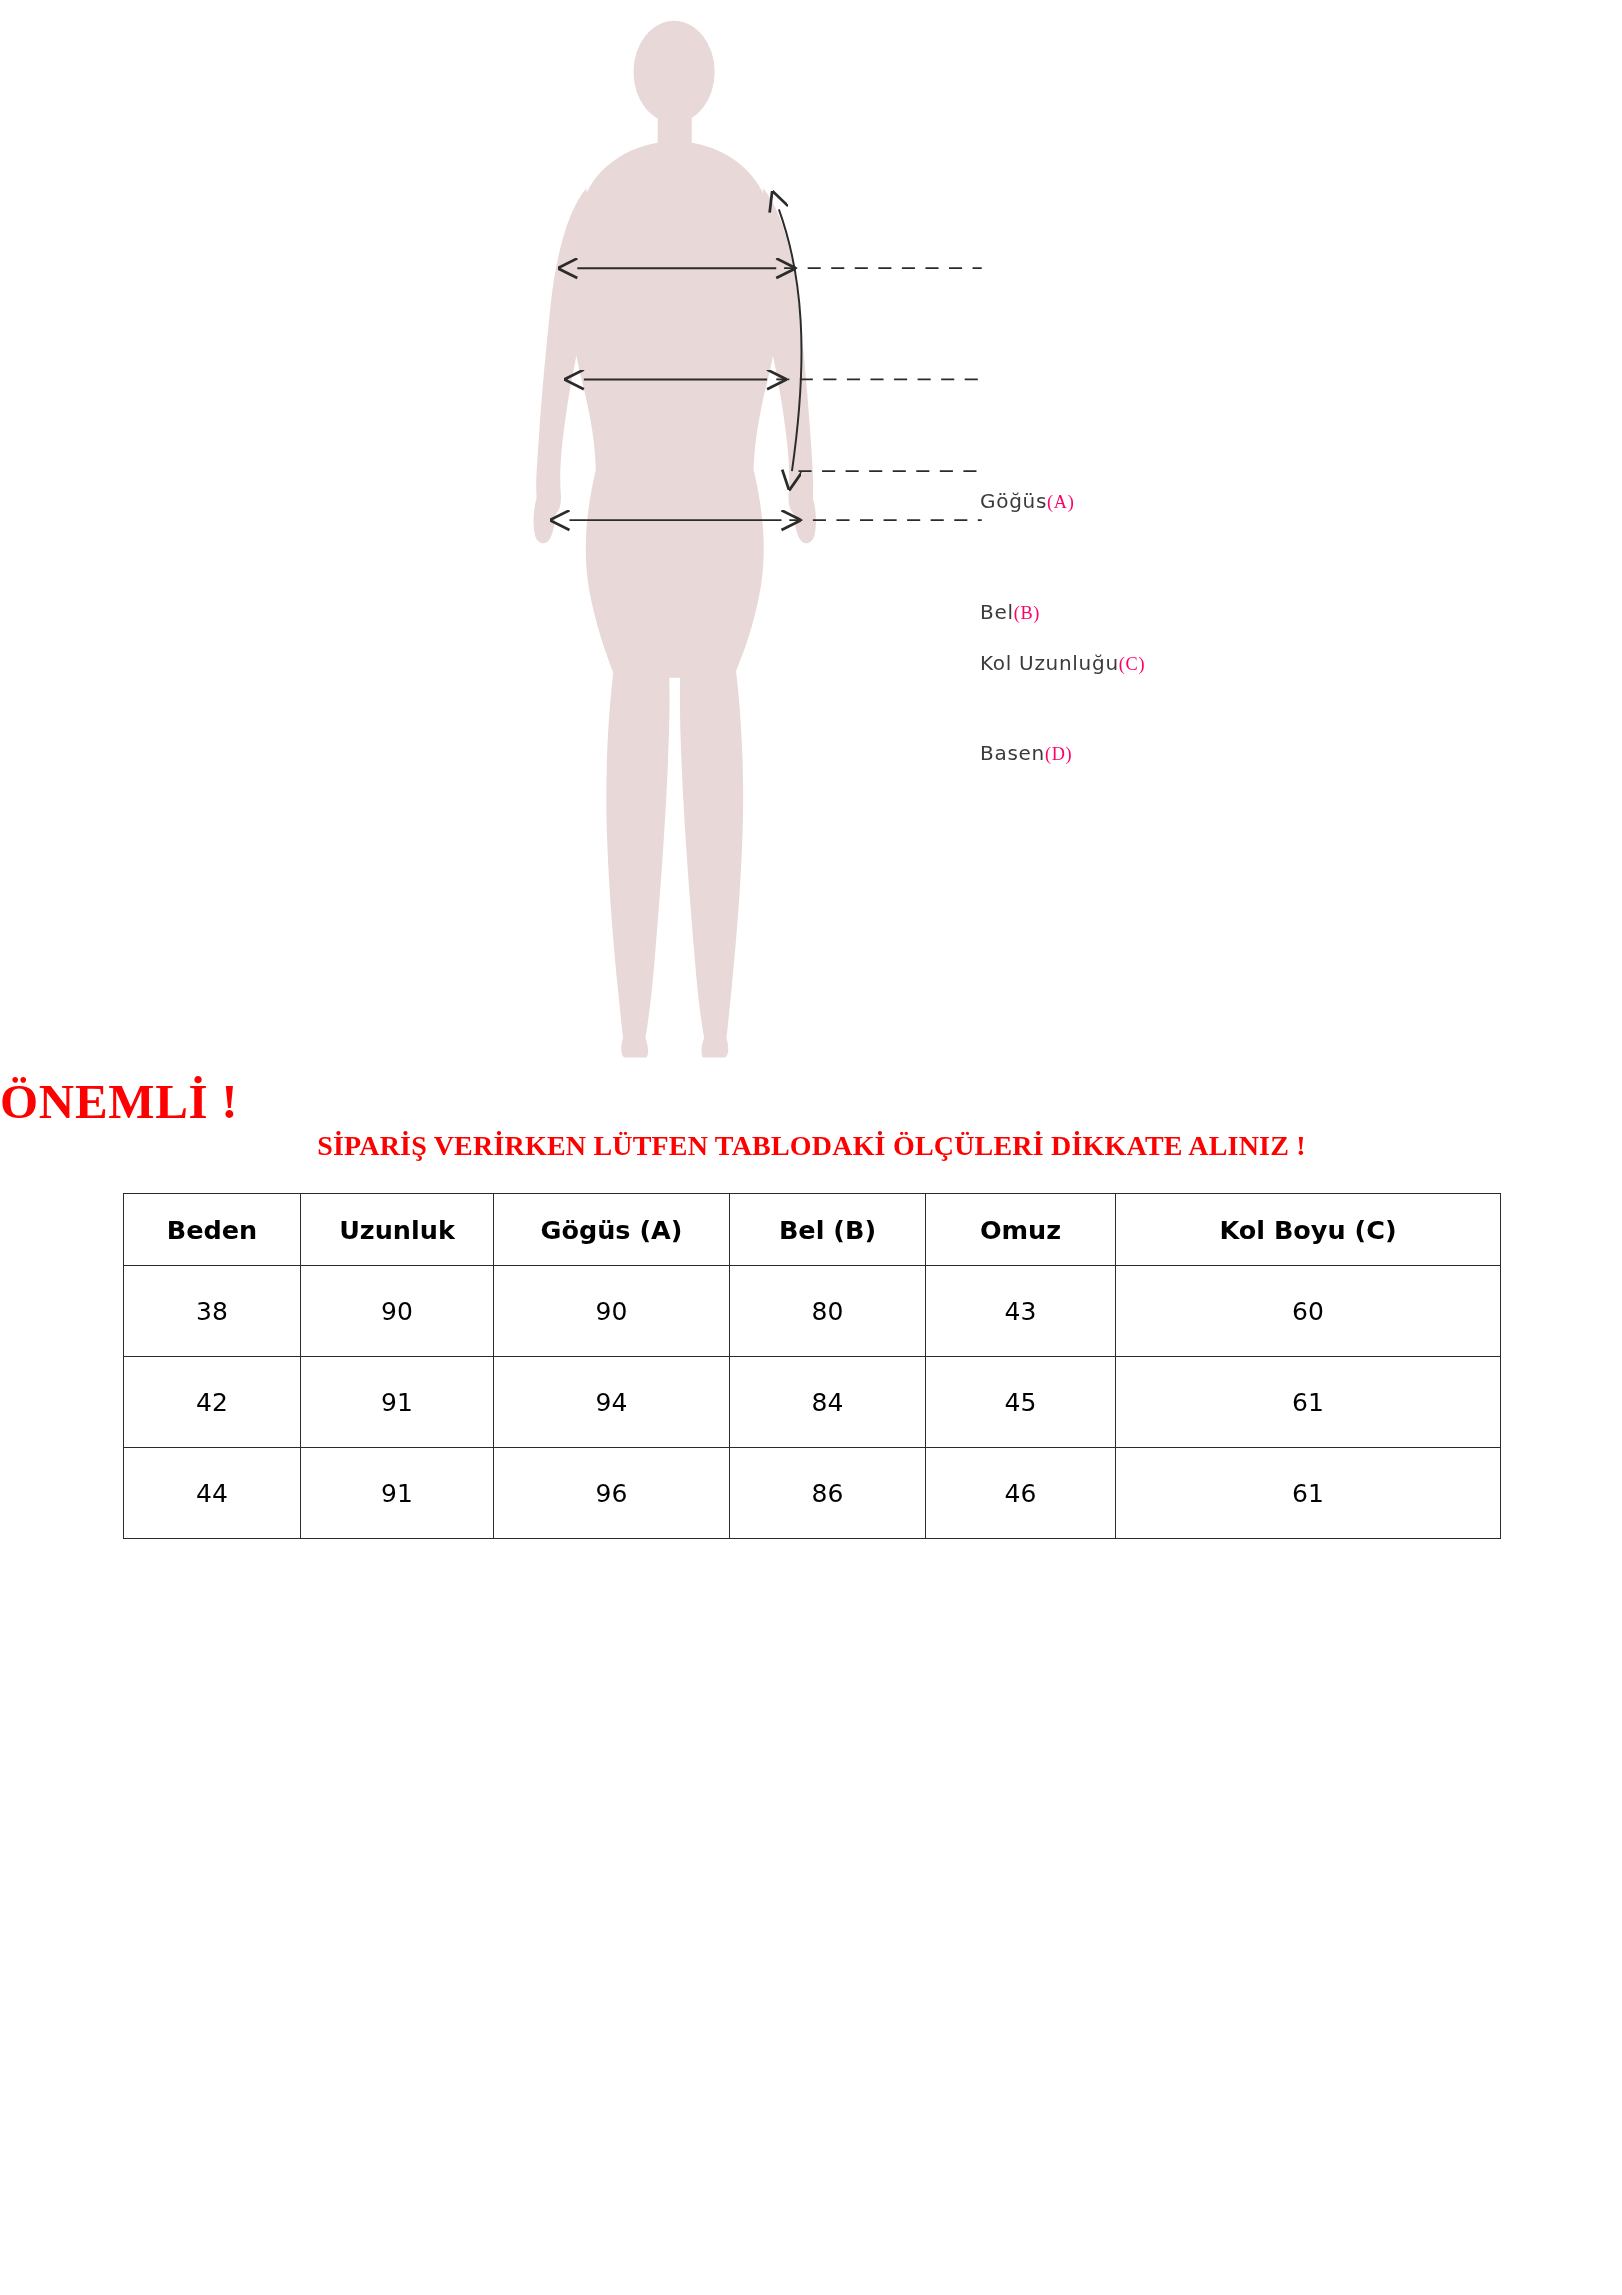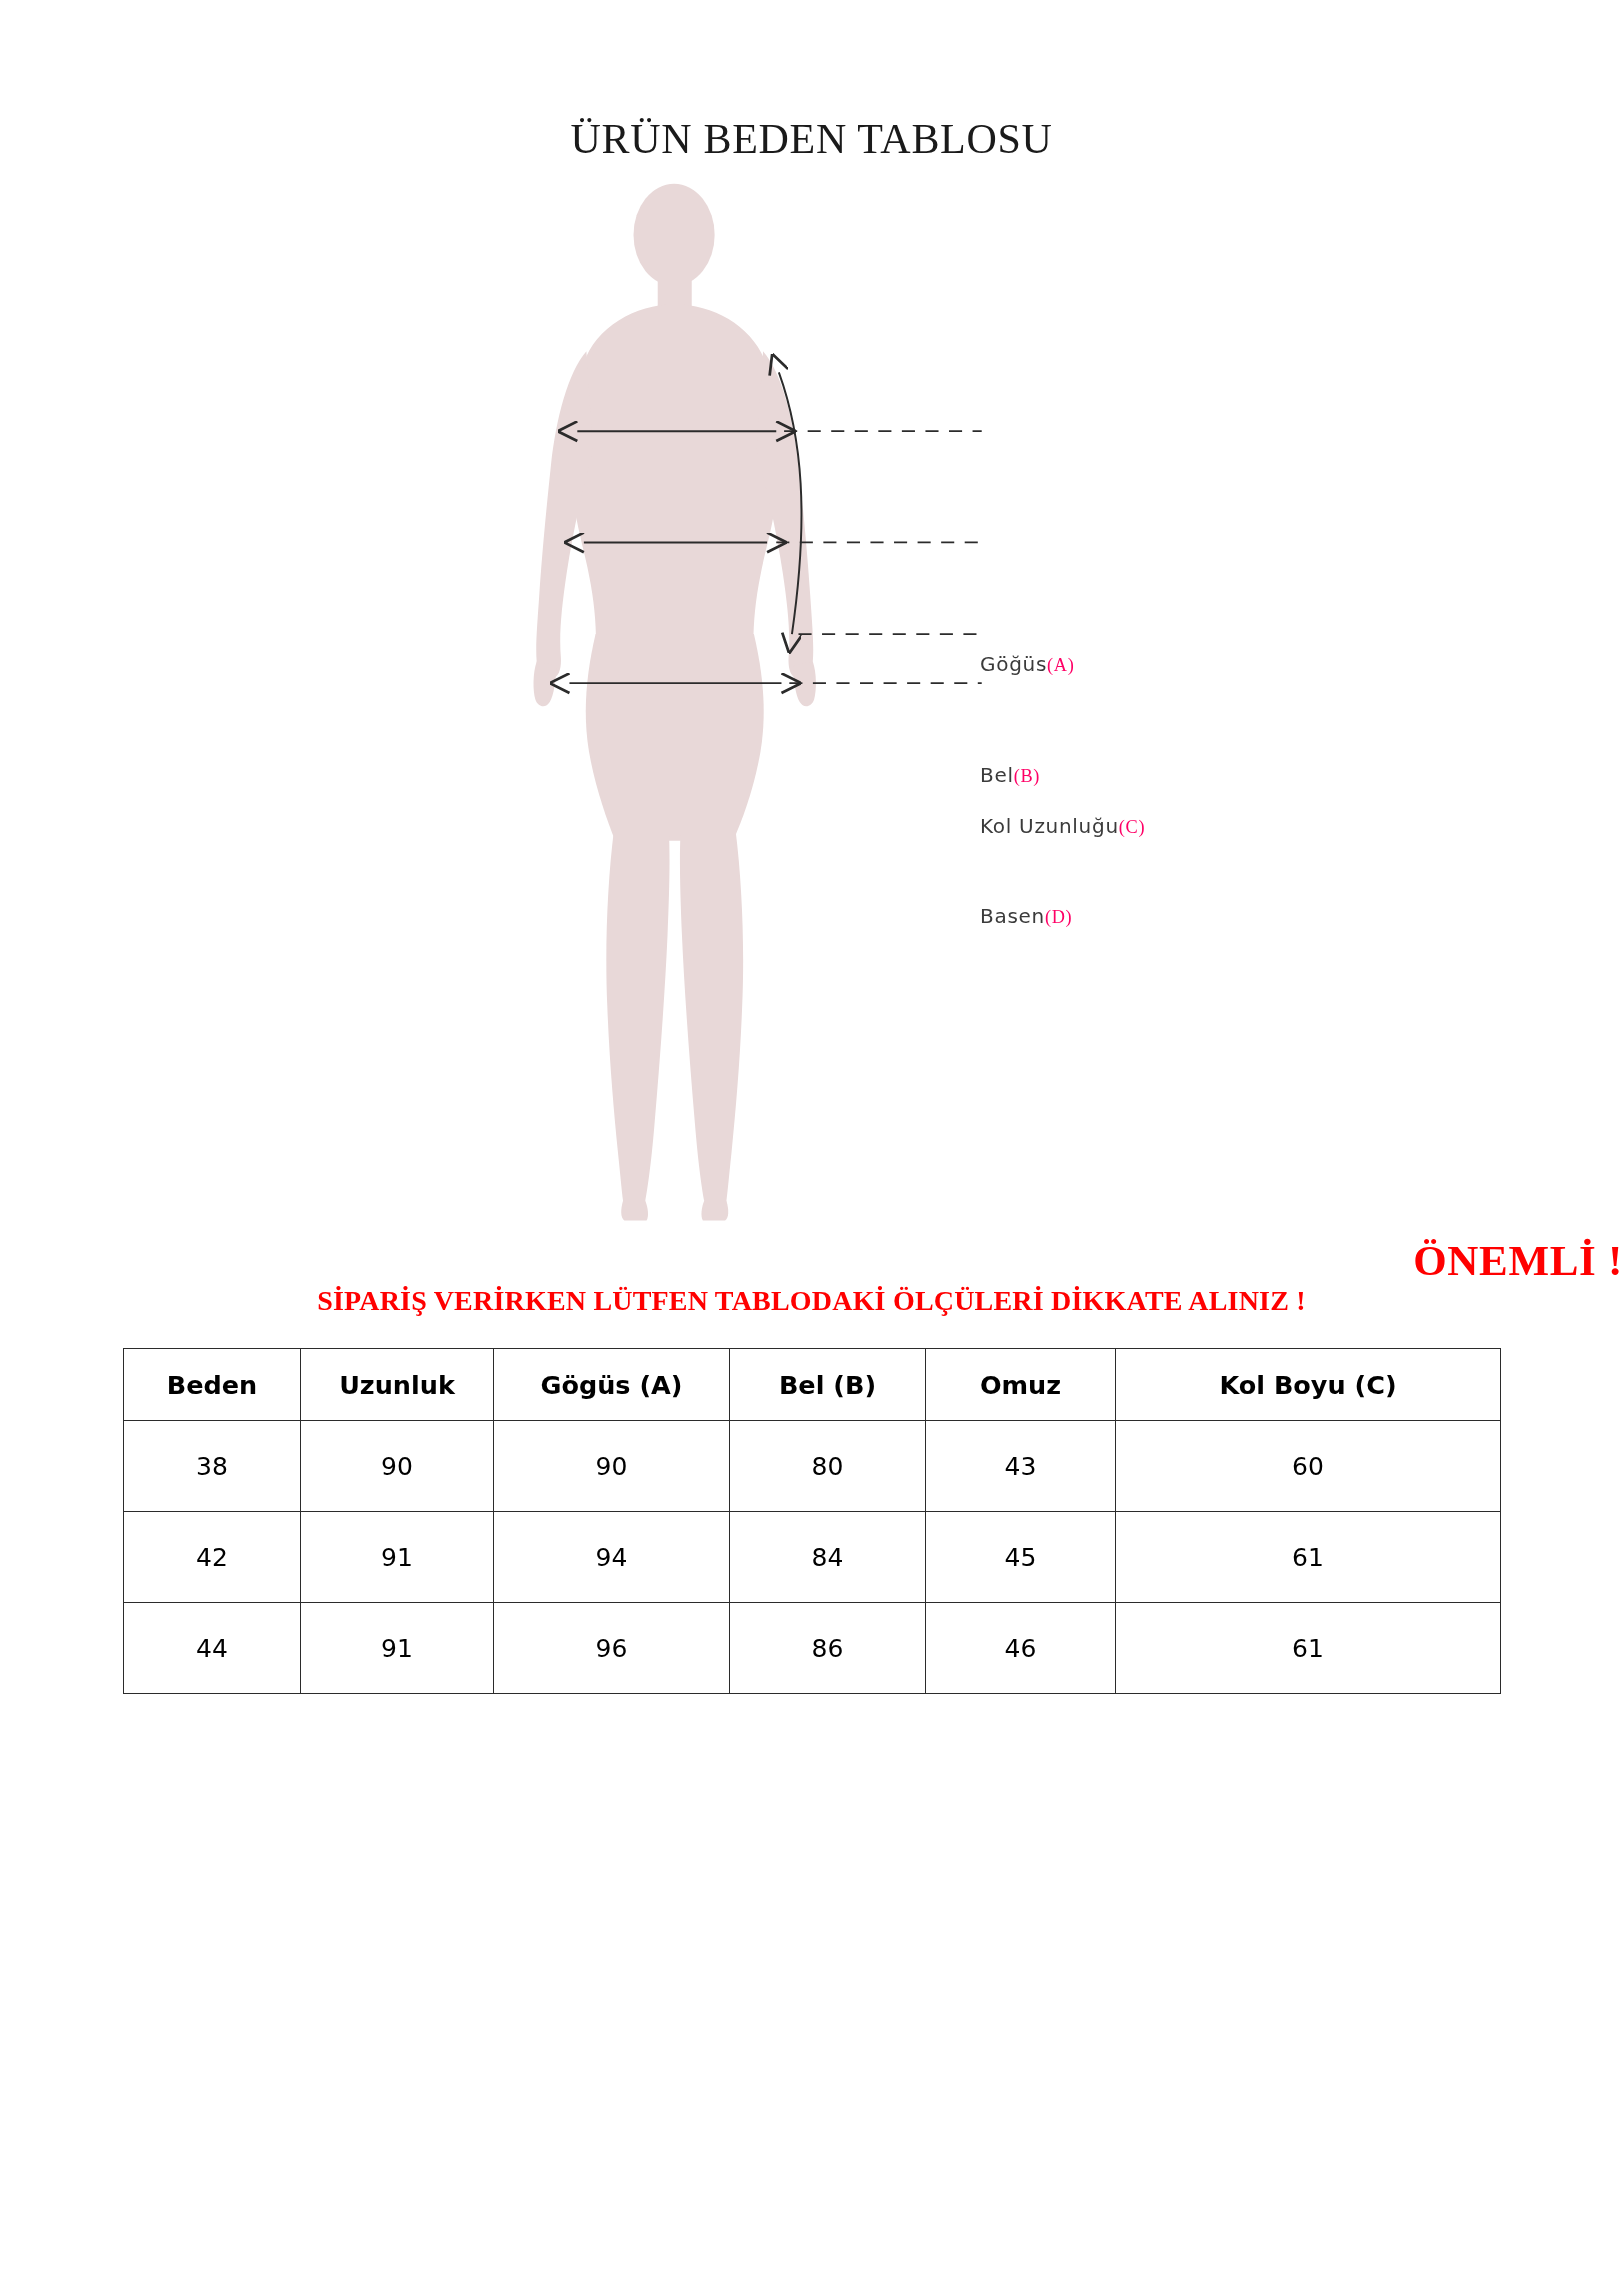--- a/index.html
+++ b/index.html
@@ -62,25 +62,25 @@
     letter-spacing: 0.7px;
   }
   .ann-label .code {
     font-family: "Liberation Serif", serif;
     color: #ff0066;
     font-size: 18.3px;
   }
 
   
   .warn-big {
-    text-align: right;
+    text-align: left;
     color: #ff0000;
     font-family: "Liberation Serif", serif;
     font-weight: bold;
-    font-size: 43px;
+    font-size: 49px;
     margin-top: 6.5px;
     letter-spacing: 0.7px;
   }
   .warn-sub {
     text-align: center;
     color: #ff0000;
     font-family: "Liberation Serif", serif;
     font-weight: bold;
     font-size: 28px;
     margin-top: 0;
@@ -120,21 +120,20 @@
   col.c2 { width: 236px; }
   col.c3 { width: 196px; }
   col.c4 { width: 190px; }
   col.c5 { width: 385px; }
 </style>
 </head>
 <body>
 
 <div class="page">
 
-  <div class="doc-title">ÜRÜN BEDEN TABLOSU</div>
 
   <div class="figure-wrap">
 
     <svg class="silhouette" width="707" height="1047" viewBox="0 0 1080 1600">
       <g fill="#e8d8d8">
 
         <ellipse cx="330" cy="90" rx="62" ry="78"></ellipse>
 
         <path d="M305,150 h52 v62 h-52 z"></path>
 

